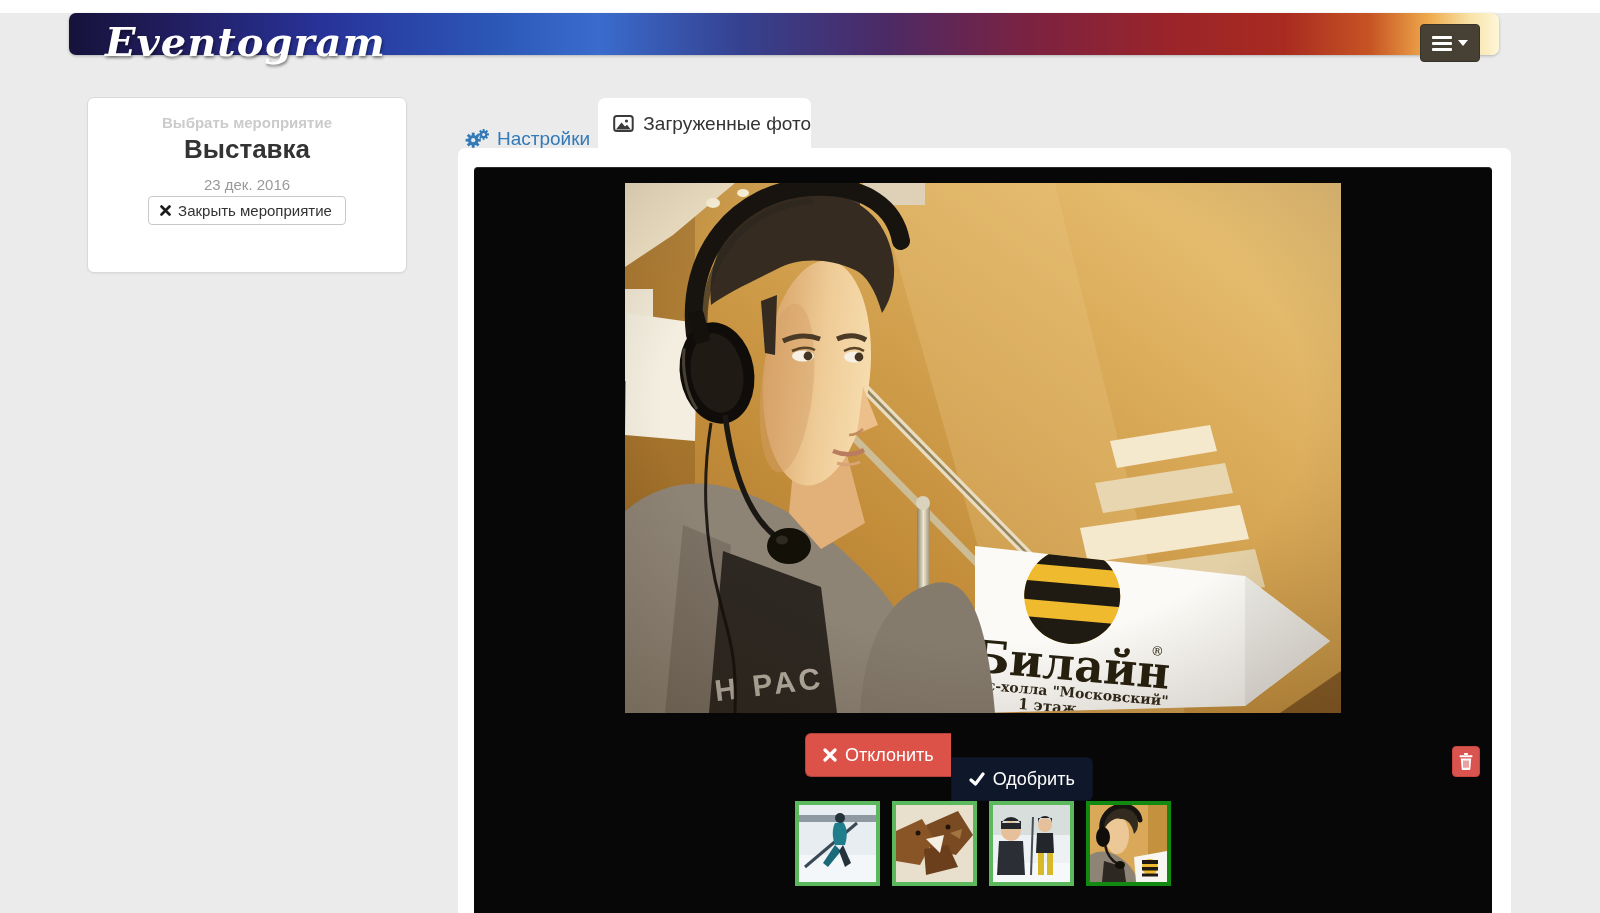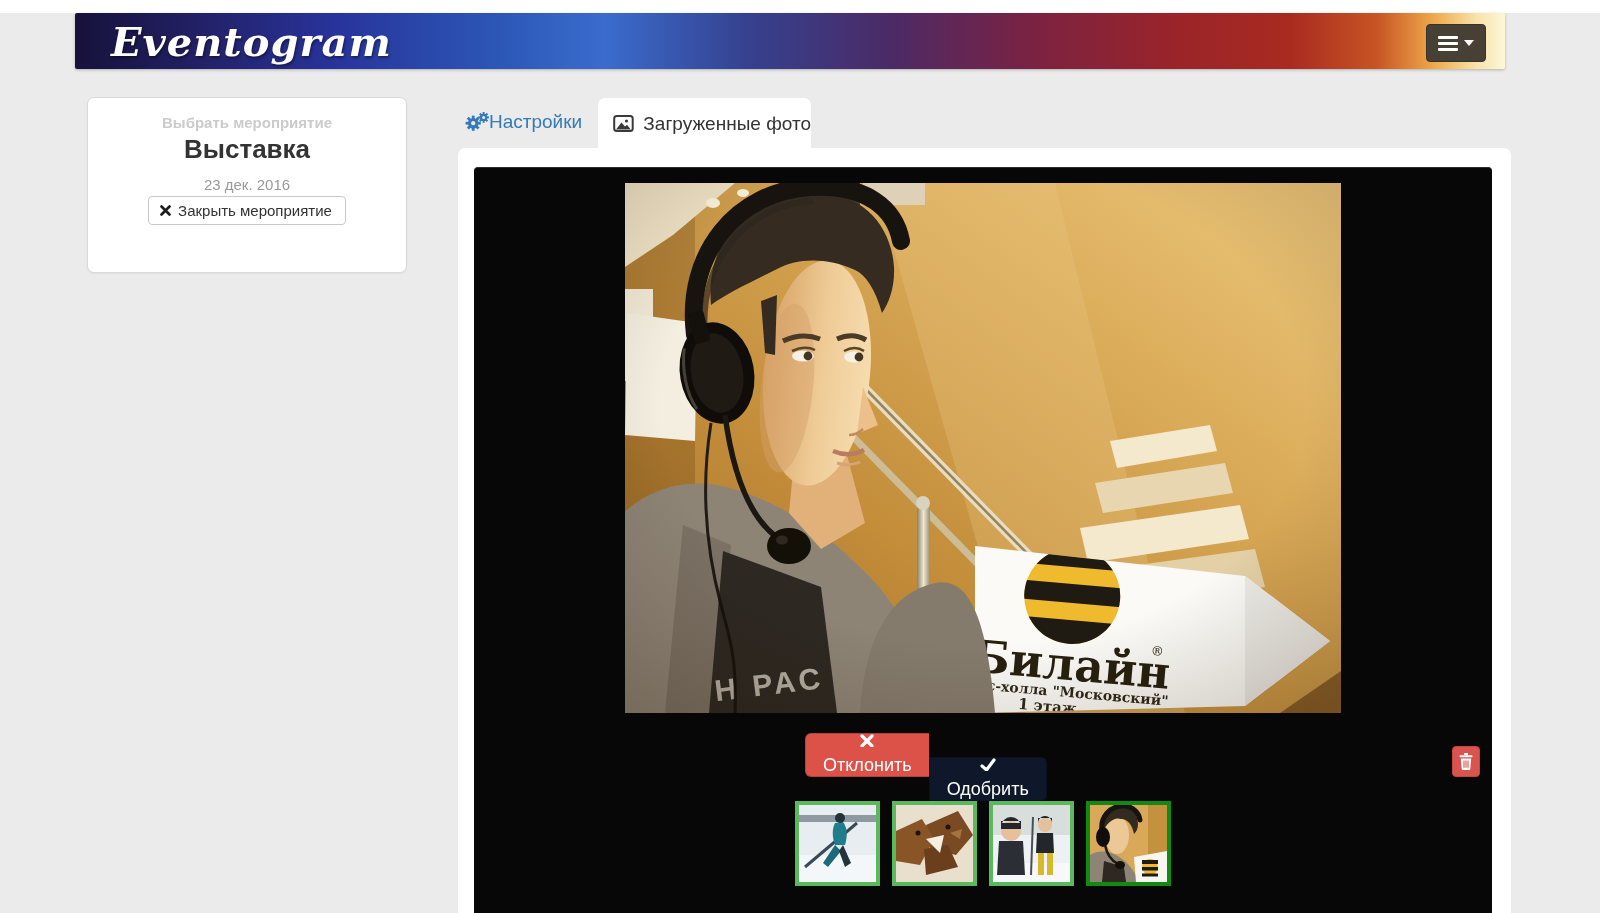--- a/index.html
+++ b/index.html
@@ -5,21 +5,21 @@
   * { margin:0; padding:0; box-sizing:border-box; }
   html,body { background:#fff; }
   .page {
     position:relative; width:1600px; height:913px; overflow:hidden;
     font-family:"Liberation Sans", sans-serif; background:#fff;
   }
   .bg-gray { position:absolute; left:0; top:13px; width:1600px; height:900px; background:#ebebeb; }
 
   
   .navbar {
-    position:absolute; left:75px; top:13px; width:1430px; height:56px; border-radius:2px;
+    position:absolute; left:69px; top:13px; width:1430px; height:42px; border-radius:7px;
     background:linear-gradient(90deg,
       #16123a 0%, #221f63 8%, #28339a 18%, #2c58b8 30%, #3a6ccd 37%,
       #35418f 47%, #4b2a66 57%, #7b2242 67%, #9a2429 77%, #a92b20 85%,
       #c75424 91%, #eea84a 95%, #f8e3a8 98%, #fdf6d8 100%);
     box-shadow:0 1px 3px rgba(0,0,0,.25);
   }
   .logo {
     position:absolute; left:36px; top:5px; color:#fff;
     font-family:"DejaVu Serif", serif; font-style:italic; font-weight:bold;
     font-size:40px; letter-spacing:1px; text-shadow:1px 2px 3px rgba(0,0,0,.45);
@@ -49,22 +49,22 @@
   }
   .ae-btn1 { margin-top:13px; }
   .ae-btn2 { margin-top:3px;padding-left:11px; }
   .card-select { top:287px; height:41px; display:flex; align-items:center; justify-content:center;
                  gap:11px; font-size:18px; color:#333; cursor:pointer; }
   .hamburger-d { display:flex; flex-direction:column; gap:3.5px; }
   .hamburger-d i { display:block; width:19px; height:3px; background:#222; border-radius:1px; }
 
   
   .tab-settings {
-    position:absolute; left:465px; top:107px; height:30px;
-    display:flex; align-items:center; font-size:19px; color:#337ab7; cursor:pointer;
+    position:absolute; left:465px; top:124px; height:30px;
+    display:flex; align-items:center; gap:8px; font-size:19px; color:#337ab7; cursor:pointer;
   }
   .tab-uploaded {
     position:absolute; left:598px; top:98px; width:213px; height:51px;
     background:#fff; border-radius:7px 7px 0 0;
     display:flex; align-items:center; justify-content:flex-end; gap:9px;
     font-size:19px; color:#333; cursor:pointer;
   }
 
   
   .content-card {
@@ -75,21 +75,20 @@
     position:absolute; left:16px; top:19px; width:1018px; height:747px;
     background:#070707; border-radius:4px 4px 0 0; border-top:1px solid #2c2c2c;
   }
   .main-photo { position:absolute; left:151px; top:15px; width:716px; height:530px; }
 
   .action-row { position:absolute; left:331px; top:565px; display:flex; }
   .btn-action {
     height:44px; display:flex; align-items:center; gap:8px; padding:0 17px;
     font-size:18px; color:#fff; border:1px solid rgba(0,0,0,.18); cursor:pointer;
     font-family:inherit;
-    flex-direction:column;
   }
   .btn-reject  { background:#dc5148; border-radius:6px 0 0 6px; border-right:none; }
   .btn-approve { background:#0f172a; border-radius:0 6px 6px 0;margin-top:24px; }
 
   .trash-btn {
     position:absolute; right:12px; top:578px; width:28px; height:31px;
     background:#d9534f; border:1px solid #c9443c; border-radius:4px;
     display:flex; align-items:center; justify-content:center; cursor:pointer;
   }
 

